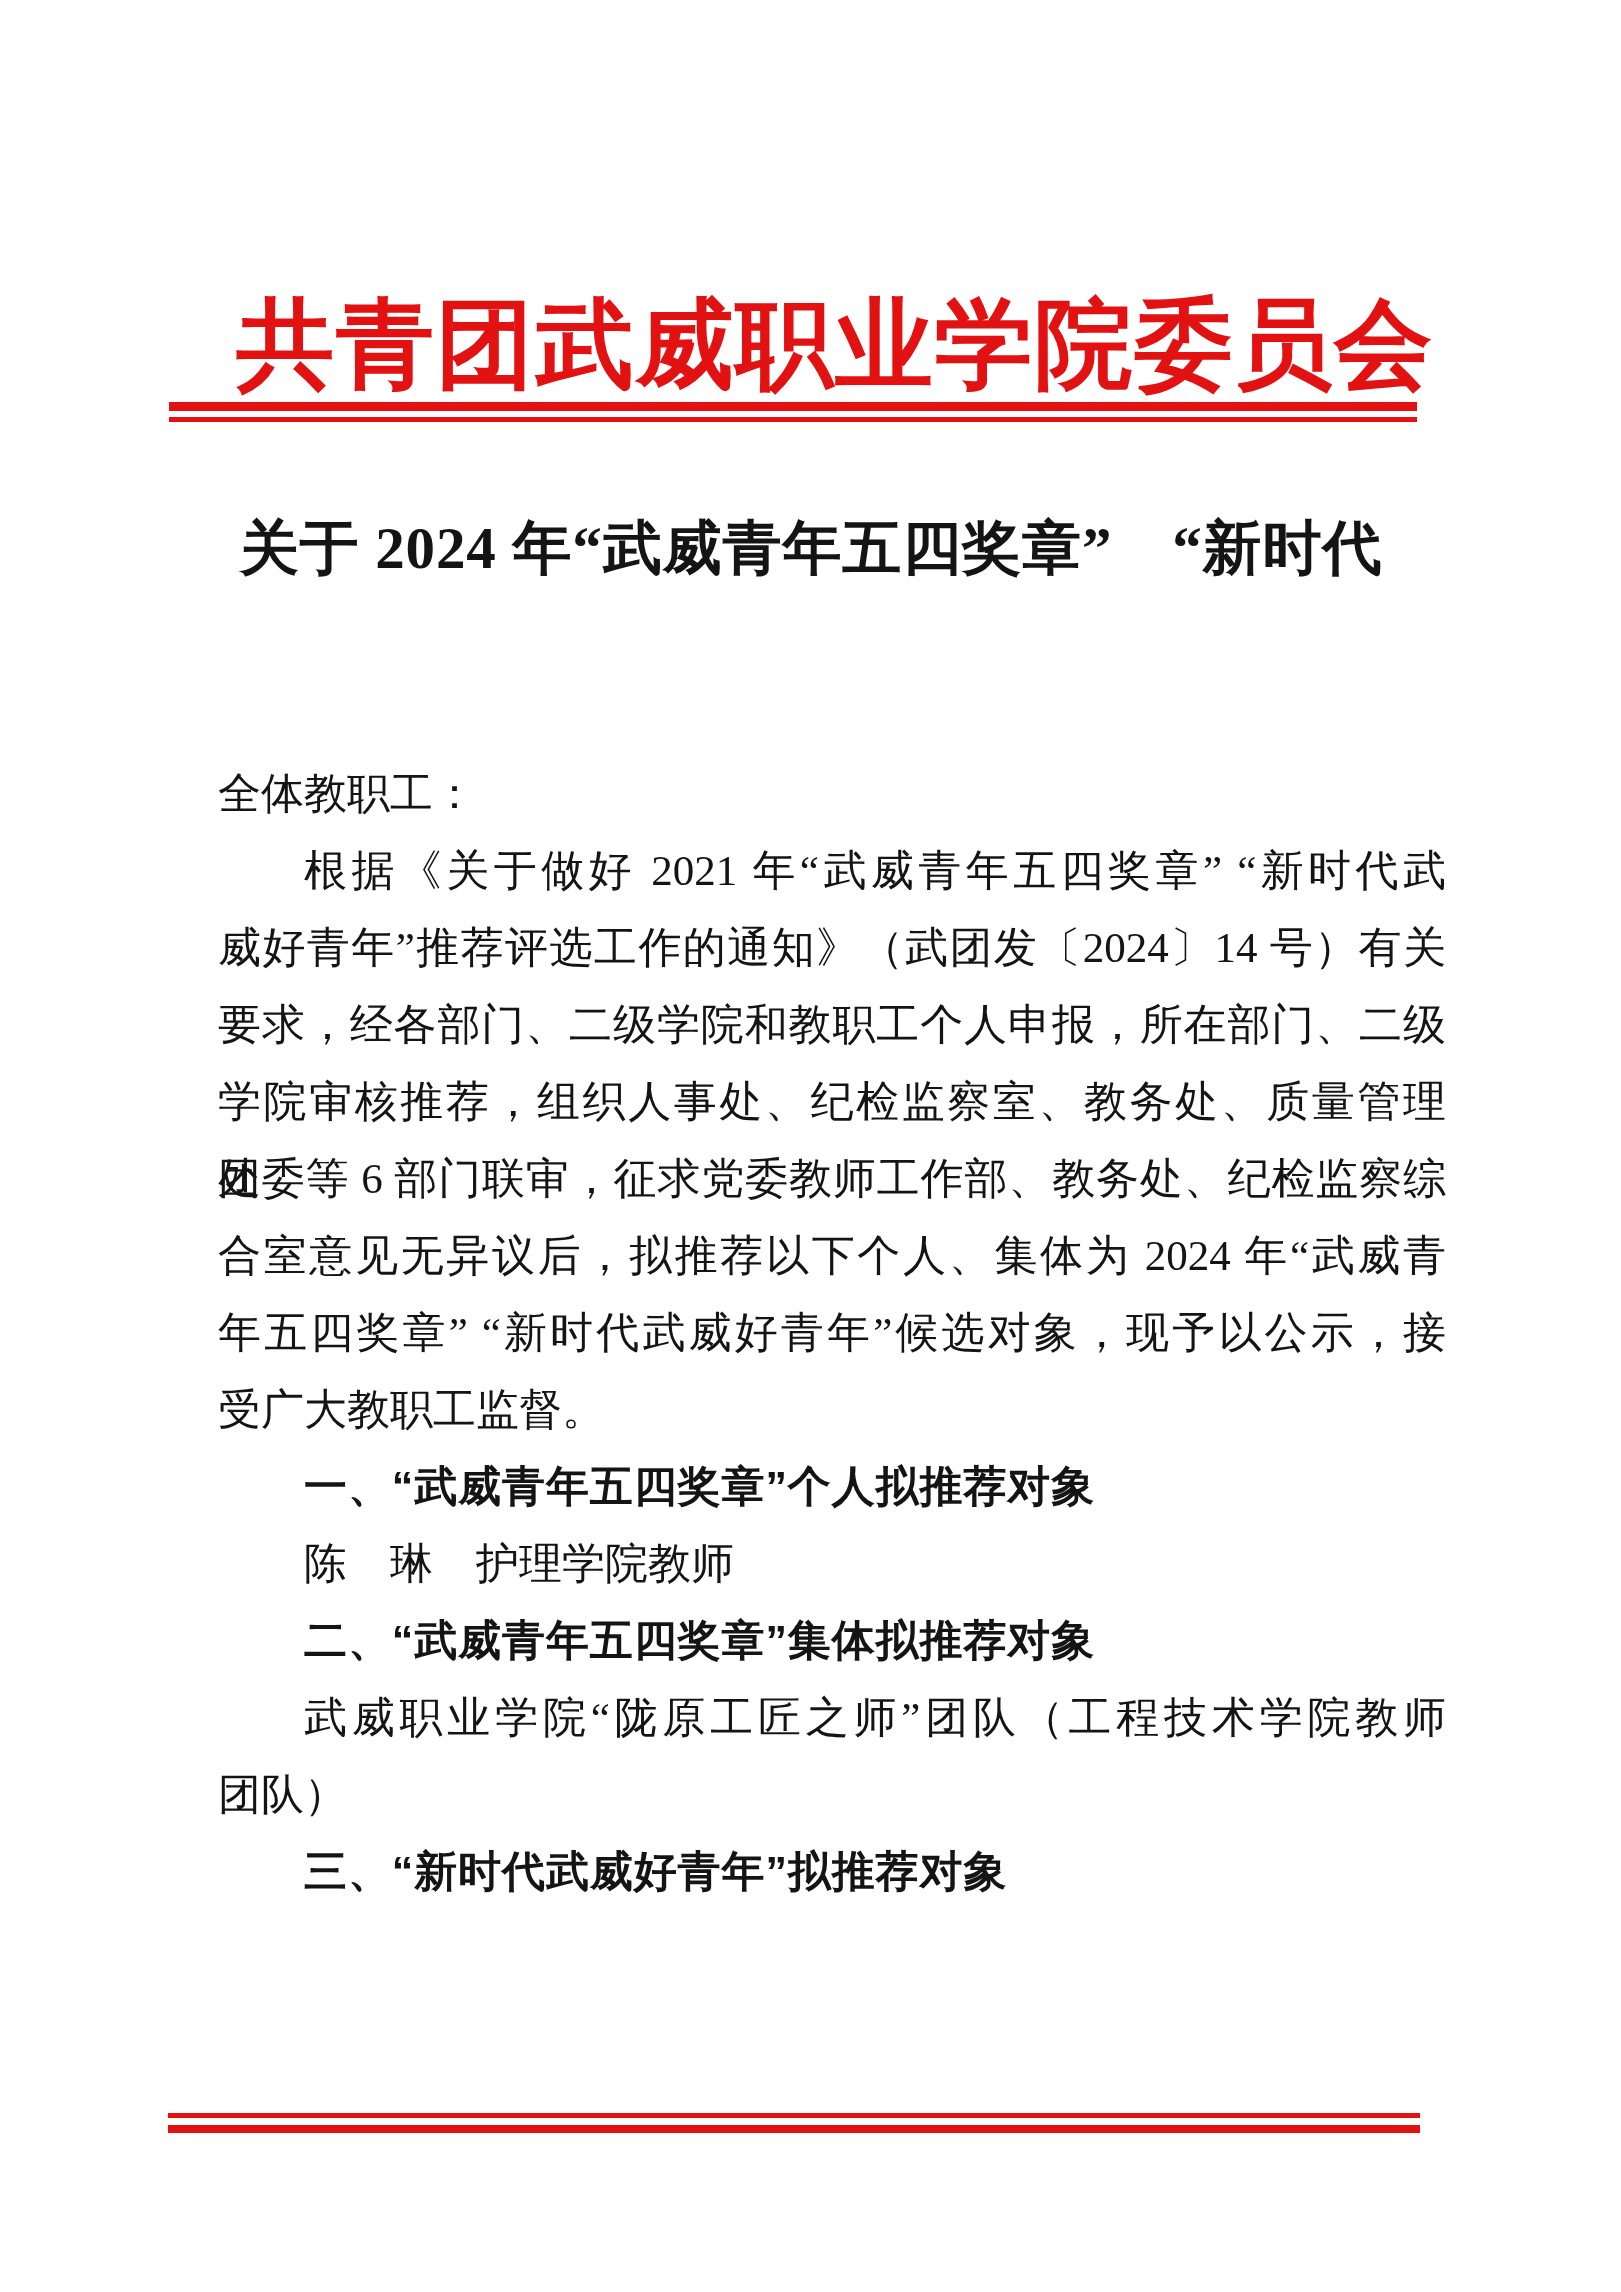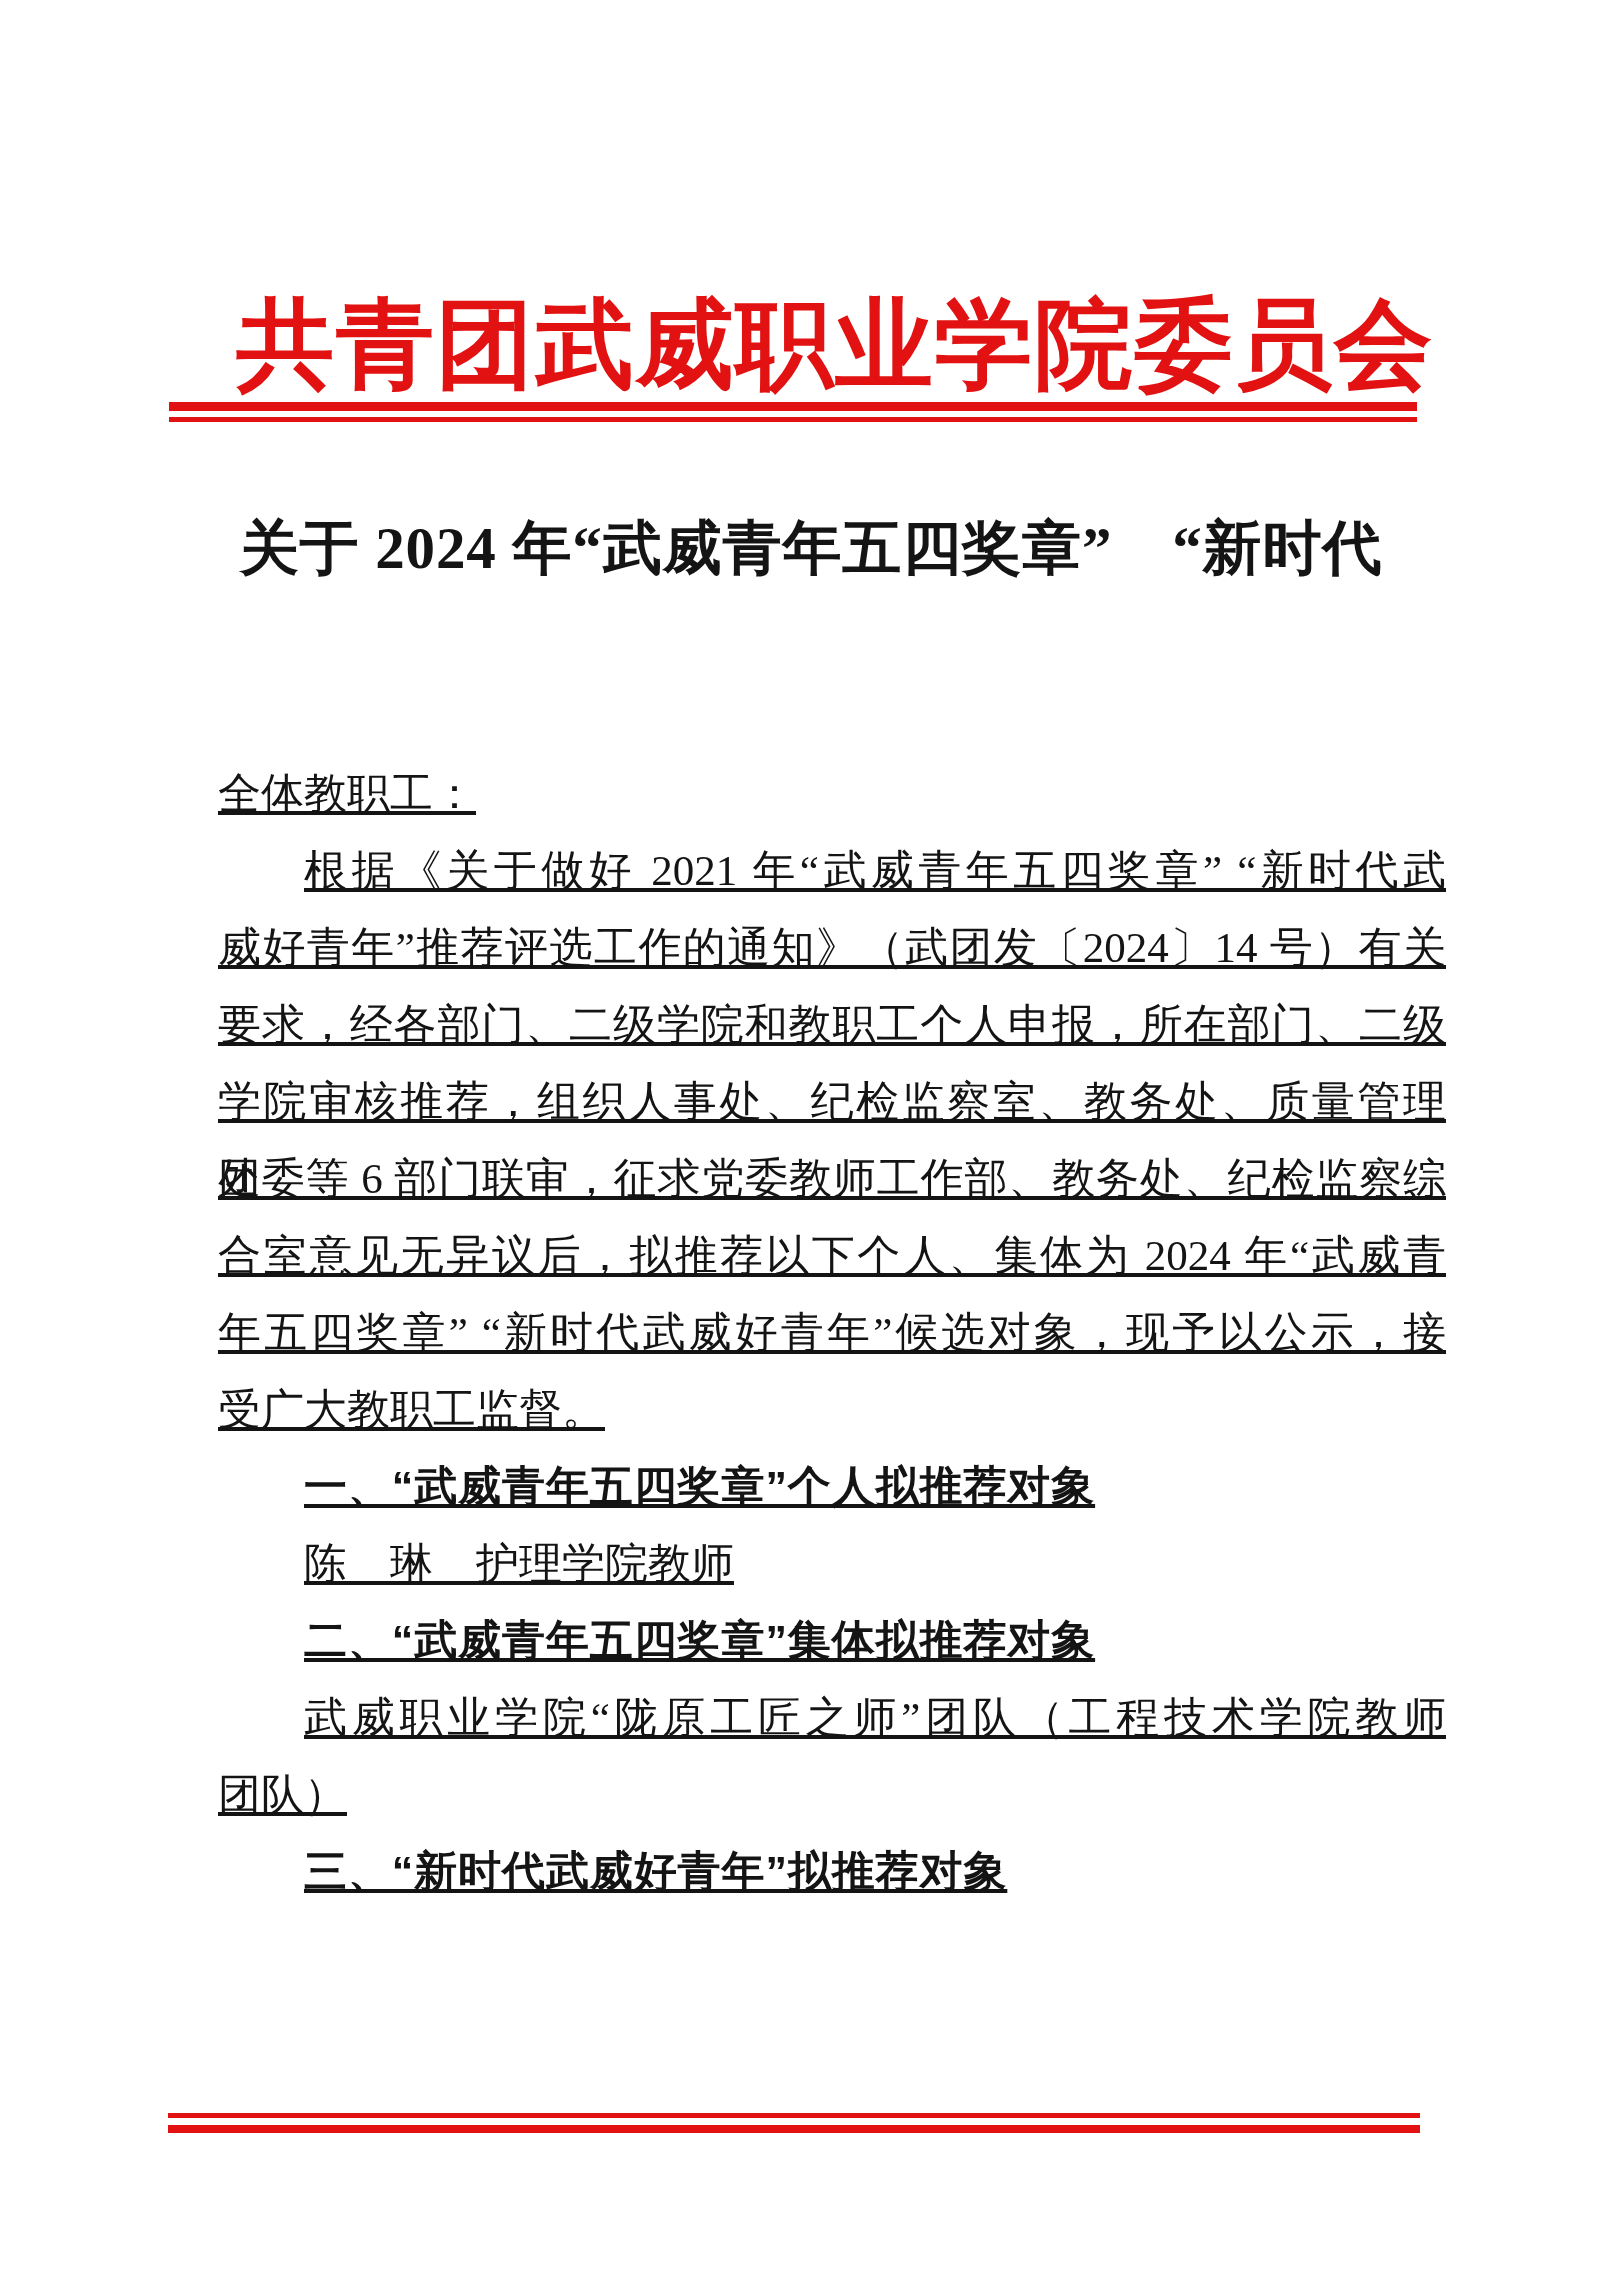--- a/index.html
+++ b/index.html
@@ -48,21 +48,20 @@
     line-height:103px;
     letter-spacing:0.9px;
   }
   .doc-body{
     position:absolute;
     left:218px;top:755px;width:1228px;
     color:var(--ink);
     font-size:43px;
     line-height:77px;
     font-family:"Liberation Serif","DejaVu Serif",serif;
-    text-decoration:underline;
   }
   .doc-body .line{
     height:77px;
     white-space:pre-wrap;
     overflow:visible;
   }
   .doc-body .line.indent{padding-left:86px;}
   .doc-body .line.fill{
     text-align:justify;
     text-align-last:justify;

